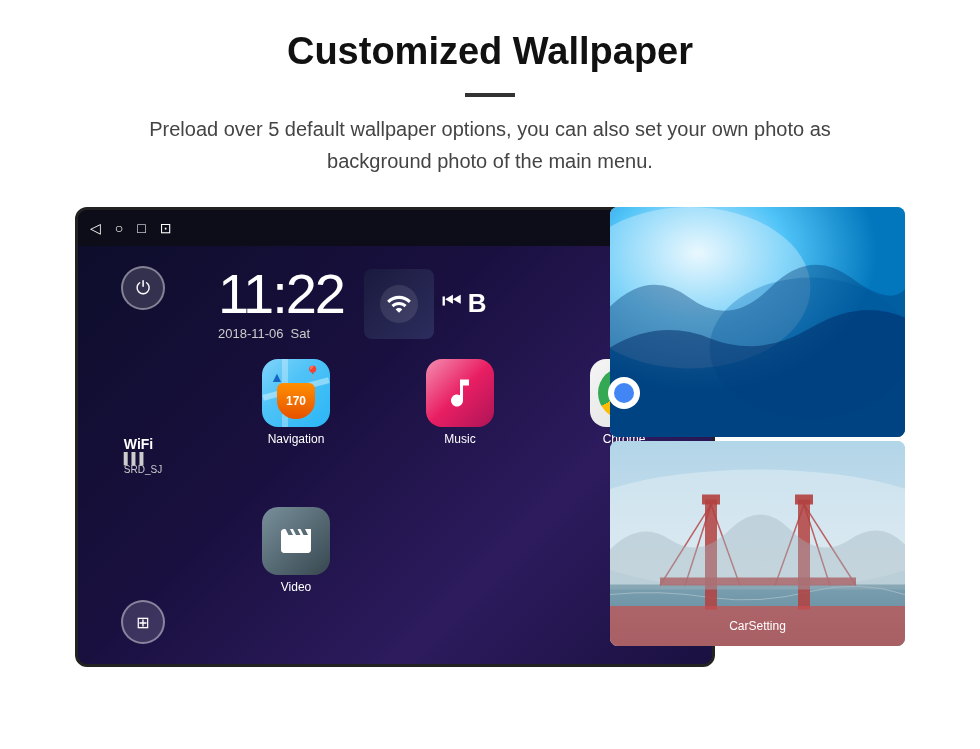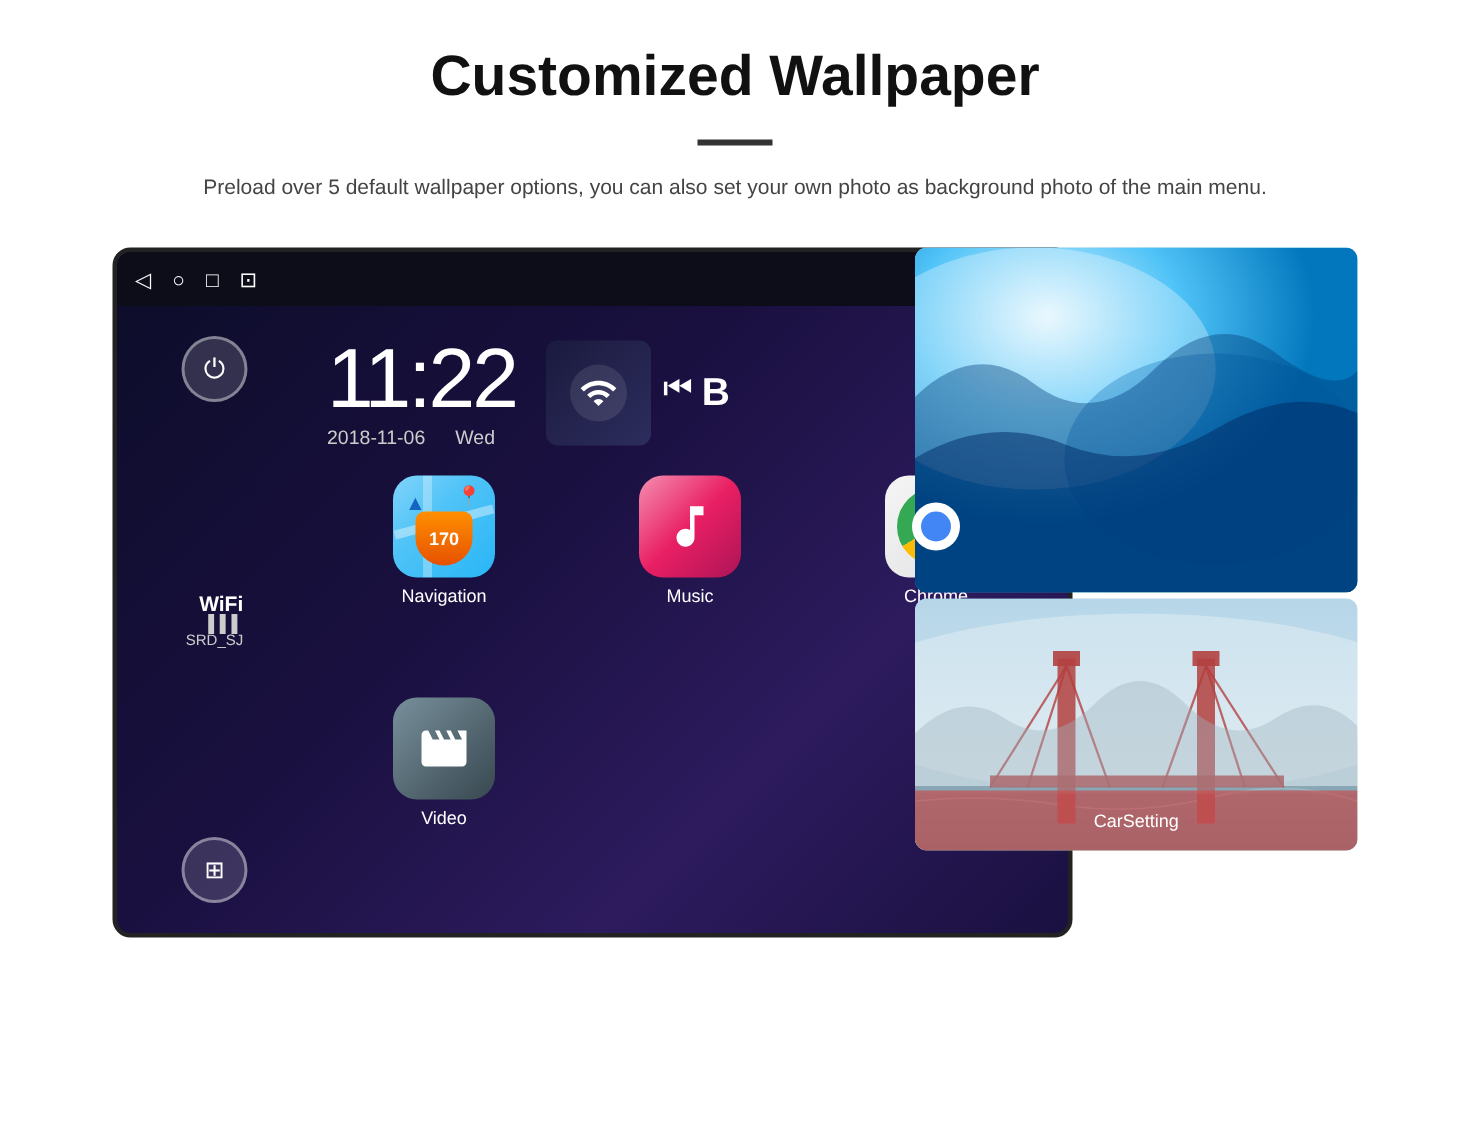--- a/index.html
+++ b/index.html
@@ -23,21 +23,21 @@
     }
 
     .title-divider {
       width: 50px;
       height: 4px;
       background: #333;
       margin: 0 auto 16px;
     }
 
     .page-subtitle {
-      font-size: 14px;
+      font-size: 20px;
       color: #444;
       text-align: center;
       line-height: 1.6;
       max-width: 720px;
       margin-bottom: 30px;
     }
 
     
     .demo-container {
       position: relative;
@@ -122,21 +122,21 @@
       background: rgba(255,255,255,0.15);
       border: 2px solid rgba(255,255,255,0.4);
       display: flex;
       align-items: center;
       justify-content: center;
       color: #fff;
       font-size: 18px;
     }
 
     .wifi-info {
-      text-align: right;
+      text-align: left;
       color: #fff;
     }
 
     .wifi-label {
       font-size: 14px;
       font-weight: bold;
     }
 
     .wifi-bars {
       font-size: 11px;
@@ -185,21 +185,21 @@
       font-size: 56px;
       font-weight: 300;
       line-height: 1;
       letter-spacing: -2px;
     }
 
     .clock-date {
       font-size: 13px;
       color: #ccc;
       display: flex;
-      gap: 20px;
+      gap: 7px;
       margin-top: 4px;
     }
 
     .media-widget {
       display: flex;
       align-items: center;
       gap: 8px;
     }
 
     .media-app-icon {
@@ -478,21 +478,21 @@
         </div>
       </div>
 
       <div class="main-content">
 
         <div class="clock-area">
           <div class="clock-display">
             <div class="clock-time">11:22</div>
             <div class="clock-date">
               <span>2018-11-06</span>
-              <span>Wed</span>
+              <span>Sat</span>
             </div>
           </div>
           <div class="media-widget">
             <div class="media-app-icon">
               <div class="wifi-icon-media">
                 <svg width="26" height="26" viewBox="0 0 24 24" fill="white">
                   <path d="M1 9l2 2c4.97-4.97 13.03-4.97 18 0l2-2C16.93 2.93 7.08 2.93 1 9zm8 8l3 3 3-3c-1.65-1.66-4.34-1.66-6 0zm-4-4l2 2c2.76-2.76 7.24-2.76 10 0l2-2C15.14 9.14 8.87 9.14 5 13z"></path>
                 </svg>
               </div>
             </div>
@@ -572,21 +572,21 @@
           </defs>
           <rect width="295" height="228" fill="url(#iceGrad1)"></rect>
           <ellipse cx="80" cy="80" rx="120" ry="80" fill="rgba(255,255,255,0.3)"></ellipse>
           <ellipse cx="200" cy="140" rx="100" ry="70" fill="rgba(0,100,180,0.3)"></ellipse>
           <path d="M0,100 Q40,60 80,90 Q120,120 160,80 Q200,40 240,70 Q280,100 295,80 L295,228 L0,228 Z" fill="rgba(0,60,120,0.4)"></path>
           <path d="M0,140 Q50,110 100,130 Q150,150 200,120 Q250,90 295,110 L295,228 L0,228 Z" fill="rgba(0,40,100,0.5)"></path>
         </svg>
       </div>
     </div>
 
-    <div class="wallpaper-thumb" style="height:168px;">
+    <div class="wallpaper-thumb" style="height:205px;">
       <div class="wallpaper-bridge">
         <svg width="100%" height="100%" viewBox="0 0 295 228" preserveAspectRatio="xMidYMid slice" style="position:absolute;top:0;left:0;">
           <defs>
             <linearGradient id="skyGrad" x1="0" y1="0" x2="0" y2="1">
               <stop offset="0%" stop-color="#b0d4e8"></stop>
               <stop offset="60%" stop-color="#cce0eb"></stop>
               <stop offset="100%" stop-color="#d4e8f0"></stop>
             </linearGradient>
             <linearGradient id="waterGrad" x1="0" y1="0" x2="0" y2="1">
               <stop offset="0%" stop-color="#7a9fb0"></stop>

